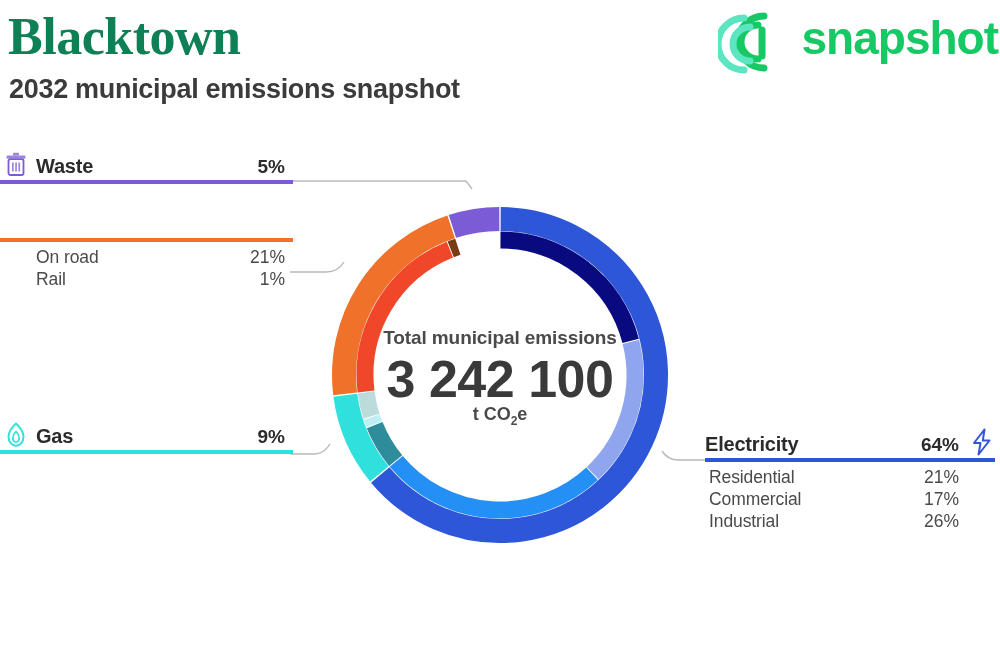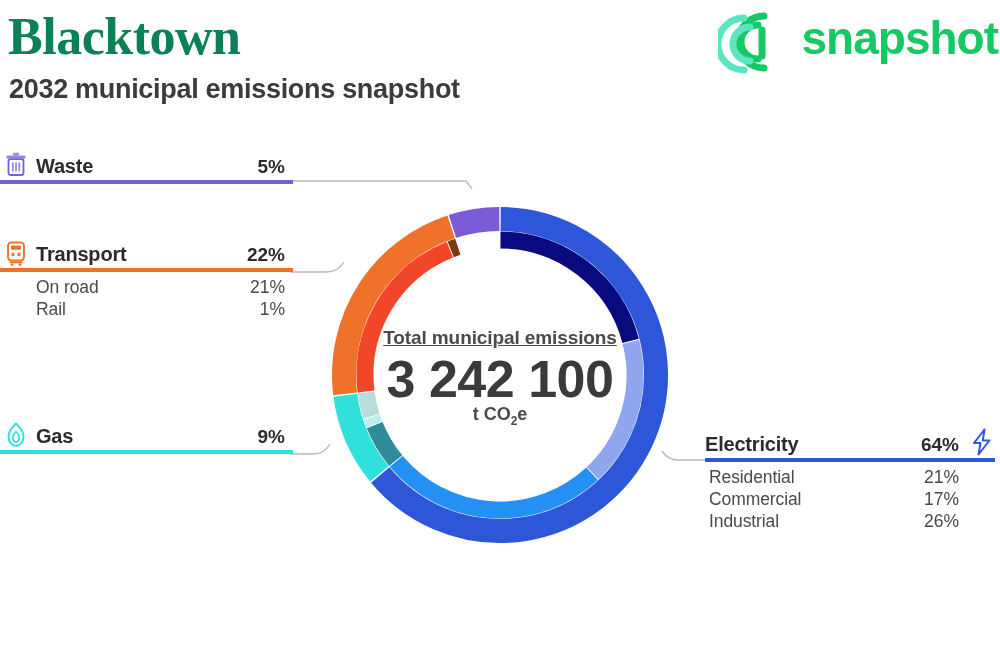--- a/index.html
+++ b/index.html
@@ -65,21 +65,21 @@
 
   
   .leader{position:absolute;pointer-events:none;}
 
   
   .donut{position:absolute;left:321px;top:196px;width:358px;height:358px;}
 
   .center-label{
     position:absolute;left:0;right:0;text-align:center;
   }
-  .c-top{top:327px;font-size:19px;font-weight:600;color:#4A4A4A;letter-spacing:-0.1px;text-decoration:underline;}
+  .c-top{top:327px;font-size:19px;font-weight:600;color:#4A4A4A;letter-spacing:-0.1px;}
   .c-big{top:349px;font-size:52px;font-weight:700;color:#3A3A3A;letter-spacing:-0.5px;line-height:60px;}
   .c-sub{top:404px;font-size:18px;font-weight:600;color:#4A4A4A;text-align:center;}
   .c-sub sub{font-size:12px;}
 </style>
 </head>
 <body>
 
 <div id="page">
 
   <div class="title">Blacktown</div>
@@ -123,33 +123,20 @@
         <rect x="11.2" y="10.5" width="1.7" height="9" fill="#9B84E0"></rect>
         <rect x="14.4" y="10.5" width="1.7" height="9" fill="#9B84E0"></rect>
       </svg>
       <div class="cat-name">Waste</div>
       <div class="cat-pct" style="right:8px;">5%</div>
     </div>
     <div class="cat-bar" style="background:#7B5BD6;"></div>
   </div>
 
   <div class="cat" style="left:0;top:238px;width:293px;">
-    <div class="cat-head">
-      <svg class="cat-icon" viewBox="0 0 24 26">
-        <rect x="4" y="2.5" width="16" height="18" rx="3.5" fill="none" stroke="#EE7326" stroke-width="1.9"></rect>
-        <rect x="7" y="5.5" width="10" height="4.2" rx="1.2" fill="#EE7326"></rect>
-        <circle cx="9" cy="14.5" r="1.7" fill="#EE7326"></circle>
-        <circle cx="15" cy="14.5" r="1.7" fill="#EE7326"></circle>
-        <rect x="5.5" y="21.5" width="13" height="1.8" rx="0.9" fill="#EE7326"></rect>
-        <rect x="6.5" y="23.6" width="3" height="2.2" rx="0.8" fill="#EE7326"></rect>
-        <rect x="14.5" y="23.6" width="3" height="2.2" rx="0.8" fill="#EE7326"></rect>
-      </svg>
-      <div class="cat-name">Transport</div>
-      <div class="cat-pct" style="right:8px;">22%</div>
-    </div>
     <div class="cat-bar" style="background:#F0722A;"></div>
     <div class="sub-list">
       <div class="sub-row">
         <div class="sub-label">On road</div>
         <div class="sub-pct" style="right:8px;">21%</div>
       </div>
       <div class="sub-row">
         <div class="sub-label">Rail</div>
         <div class="sub-pct" style="right:8px;">1%</div>
       </div>

